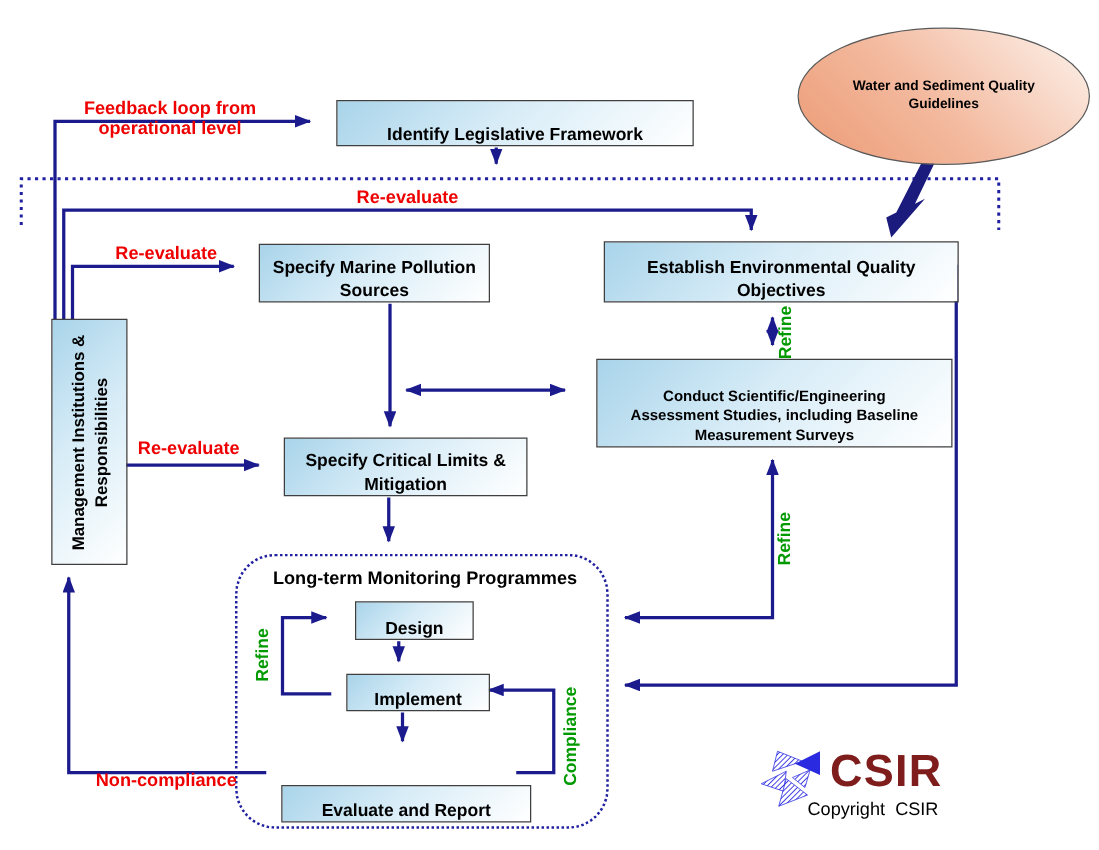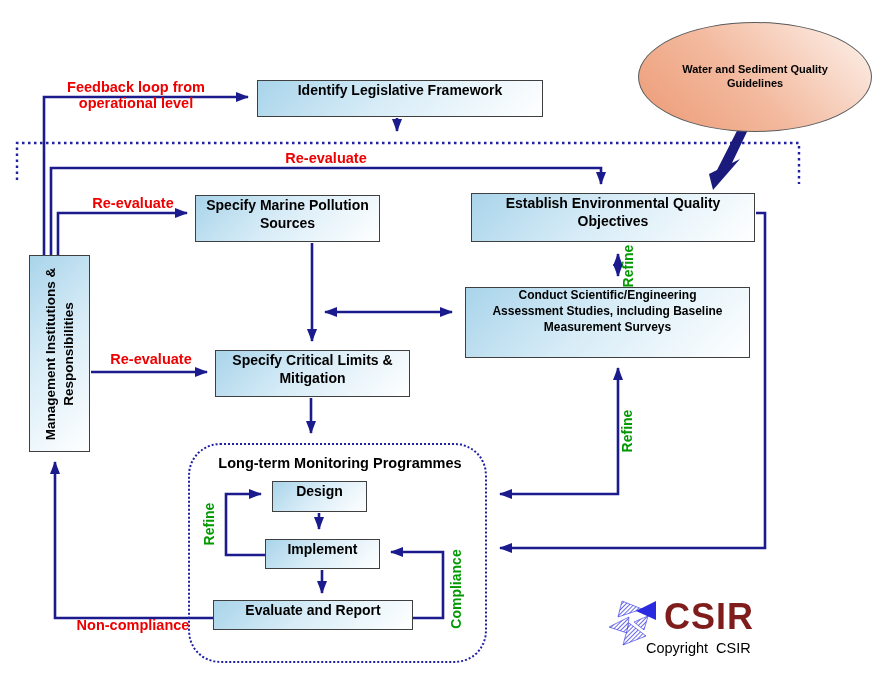--- a/index.html
+++ b/index.html
@@ -5,36 +5,36 @@
   html,body{margin:0;padding:0;background:#ffffff;}
   #canvas{
     position:relative;width:879px;height:680px;background:#ffffff;overflow:hidden;
     font-family:"Liberation Sans",sans-serif;
   }
   #arrow-layer{position:absolute;left:0;top:0;width:879px;height:680px;z-index:1;}
   .box{
     position:absolute;z-index:2;box-sizing:border-box;
     border:1.6px solid #3f3f3f;
     background:linear-gradient(135deg,#a9d4ea 0%,#d7ecf7 45%,#ffffff 100%);
-    display:flex;align-items:flex-start;justify-content:center;text-align:center;
-    font-weight:bold;color:#000;font-size:14px;line-height:1.32;
+    display:flex;align-items:flex-end;justify-content:center;text-align:center;
+    font-weight:bold;color:#000;font-size:14px;line-height:1.32;margin-left:12px;
   }
   .lbl{position:absolute;z-index:3;font-weight:bold;}
   .red{color:#ee0000;font-size:14.5px;line-height:1.1;text-align:center;}
   .green{color:#009900;font-size:14px;}
   .rot{white-space:nowrap;transform:translate(-50%,-50%) rotate(-90deg);}
   
   #box-identify{left:257px;top:80px;width:286px;height:37px;}
   #box-marine{left:195px;top:195px;width:185px;height:47px;}
   #box-eqo{left:471px;top:193px;width:284px;height:49px;}
   #box-conduct{left:465px;top:287px;width:285px;height:71px;font-size:12px;}
   #box-limits{left:215px;top:350px;width:195px;height:47px;}
   #box-design{left:272px;top:481px;width:95px;height:31px;}
   #box-implement{left:265px;top:539px;width:115px;height:30px;}
-  #box-evaluate{left:213px;top:600px;width:200px;height:30px;}
+  #box-evaluate{left:213px;top:628px;width:200px;height:30px;}
   #box-management{left:29px;top:255px;width:61px;height:197px;}
   #mgmt-text{position:absolute;left:50%;top:50%;width:186px;
     transform:translate(-50%,-50%) rotate(-90deg);
     text-align:center;font-weight:bold;font-size:13.5px;line-height:1.3;}
   
   #ellipse{
     position:absolute;z-index:2;left:638px;top:22px;width:232px;height:108px;
     border:1.4px solid #5a5a5a;border-radius:50%;
     background:linear-gradient(45deg,#ec9a74 0%,#f3b99e 45%,#fdf4ee 100%);
     display:flex;align-items:center;justify-content:center;text-align:center;

